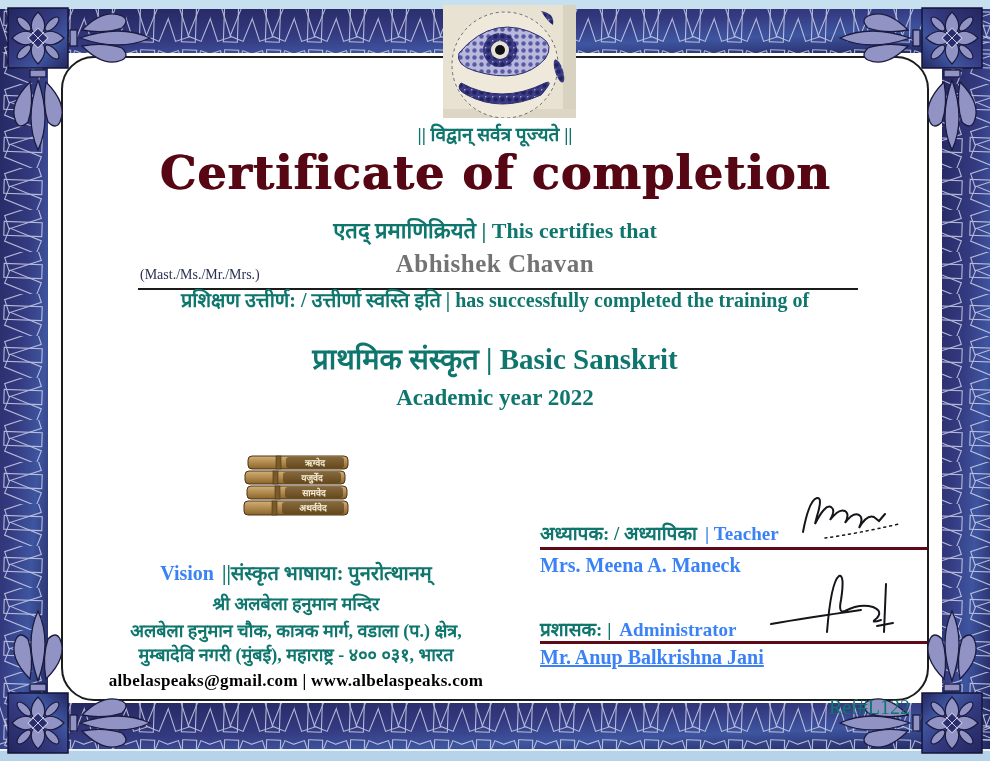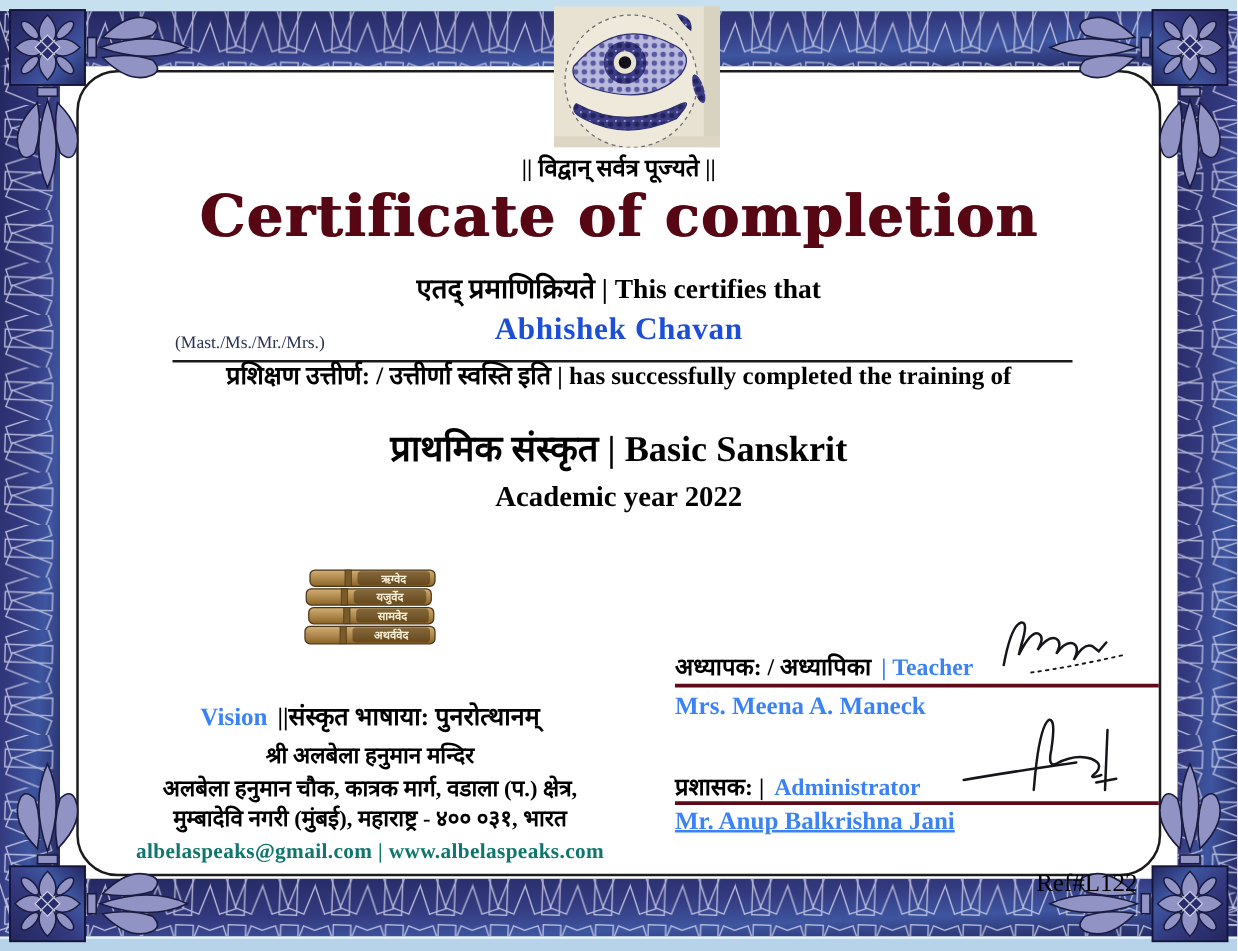--- a/index.html
+++ b/index.html
@@ -5,25 +5,25 @@
   html,body{margin:0;padding:0;background:#ffffff;}
   .stage{
     position:relative;width:990px;height:761px;overflow:hidden;background:#ffffff;
     font-family:"Liberation Serif","DejaVu Serif",serif;
   }
   .border-layer{position:absolute;left:0;top:0;width:990px;height:761px;z-index:1;}
   .content{position:absolute;left:0;top:0;width:990px;height:761px;z-index:2;}
   .abs{position:absolute;}
   .centered{left:62px;width:866px;text-align:center;}
   .leftcol{left:66px;width:460px;text-align:center;}
-  .maroon{color:#000000;}
+  .maroon{color:#0f766e;}
   .navy{color:#2A3254;}
   .dark{color:#3b82f6;}
-  .blue-name{color:#1d4ed8;}
-  .contact-blue{color:#0f766e;}
+  .blue-name{color:#737373;}
+  .contact-blue{color:#000000;}
   .shloka{top:121px;font-size:19px;font-weight:bold;}
   .title{
     top:146px;font-size:46px;font-weight:bold;color:#560713;
     font-family:"DejaVu Serif","Liberation Serif",serif;
     letter-spacing:1px;text-shadow:1px 0 0 #560713;
   }
   .certifies{top:214px;font-size:22px;font-weight:bold;}
   .recipient{top:250px;font-size:25px;font-weight:bold;letter-spacing:0.5px;}
   .mast{left:140px;top:267px;font-size:14px;}
   .rule-name{left:138px;top:288px;width:720px;height:2px;background:#1B1B1B;}

